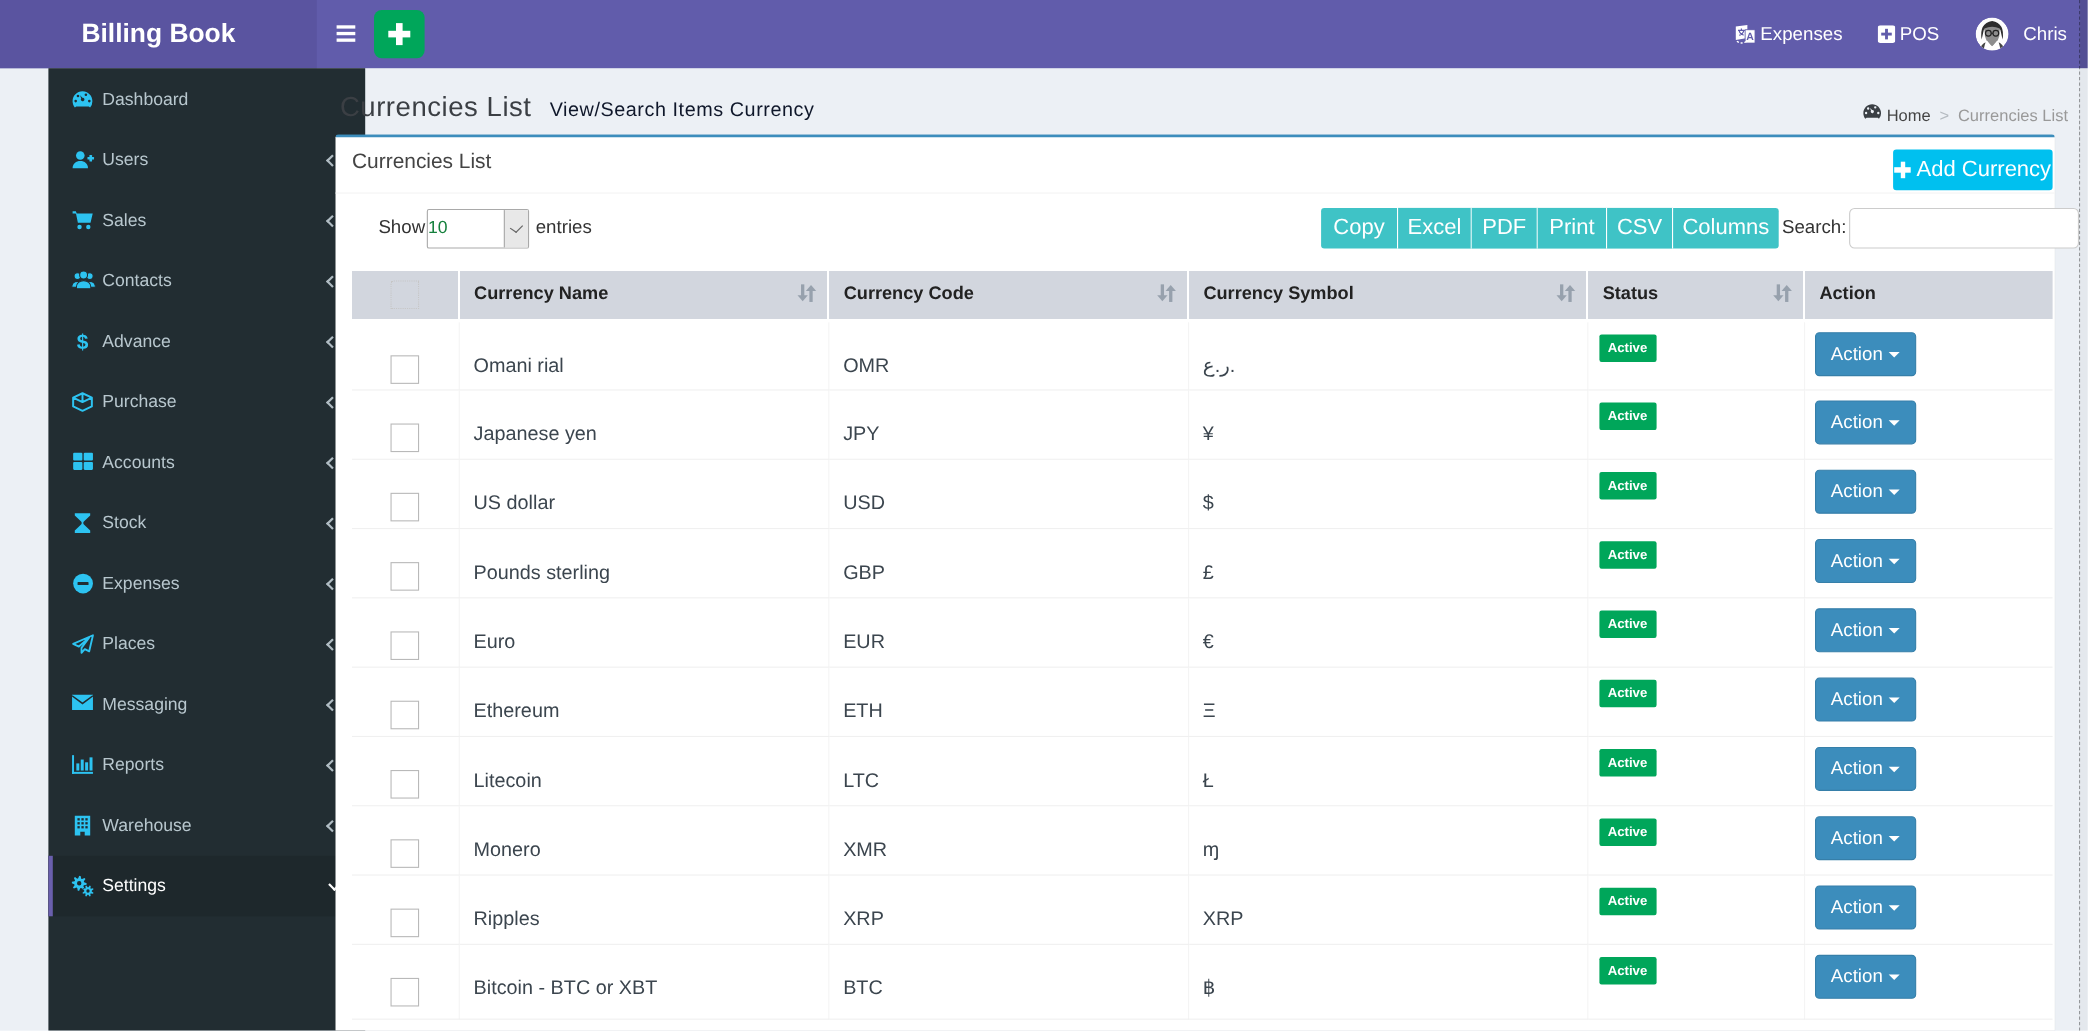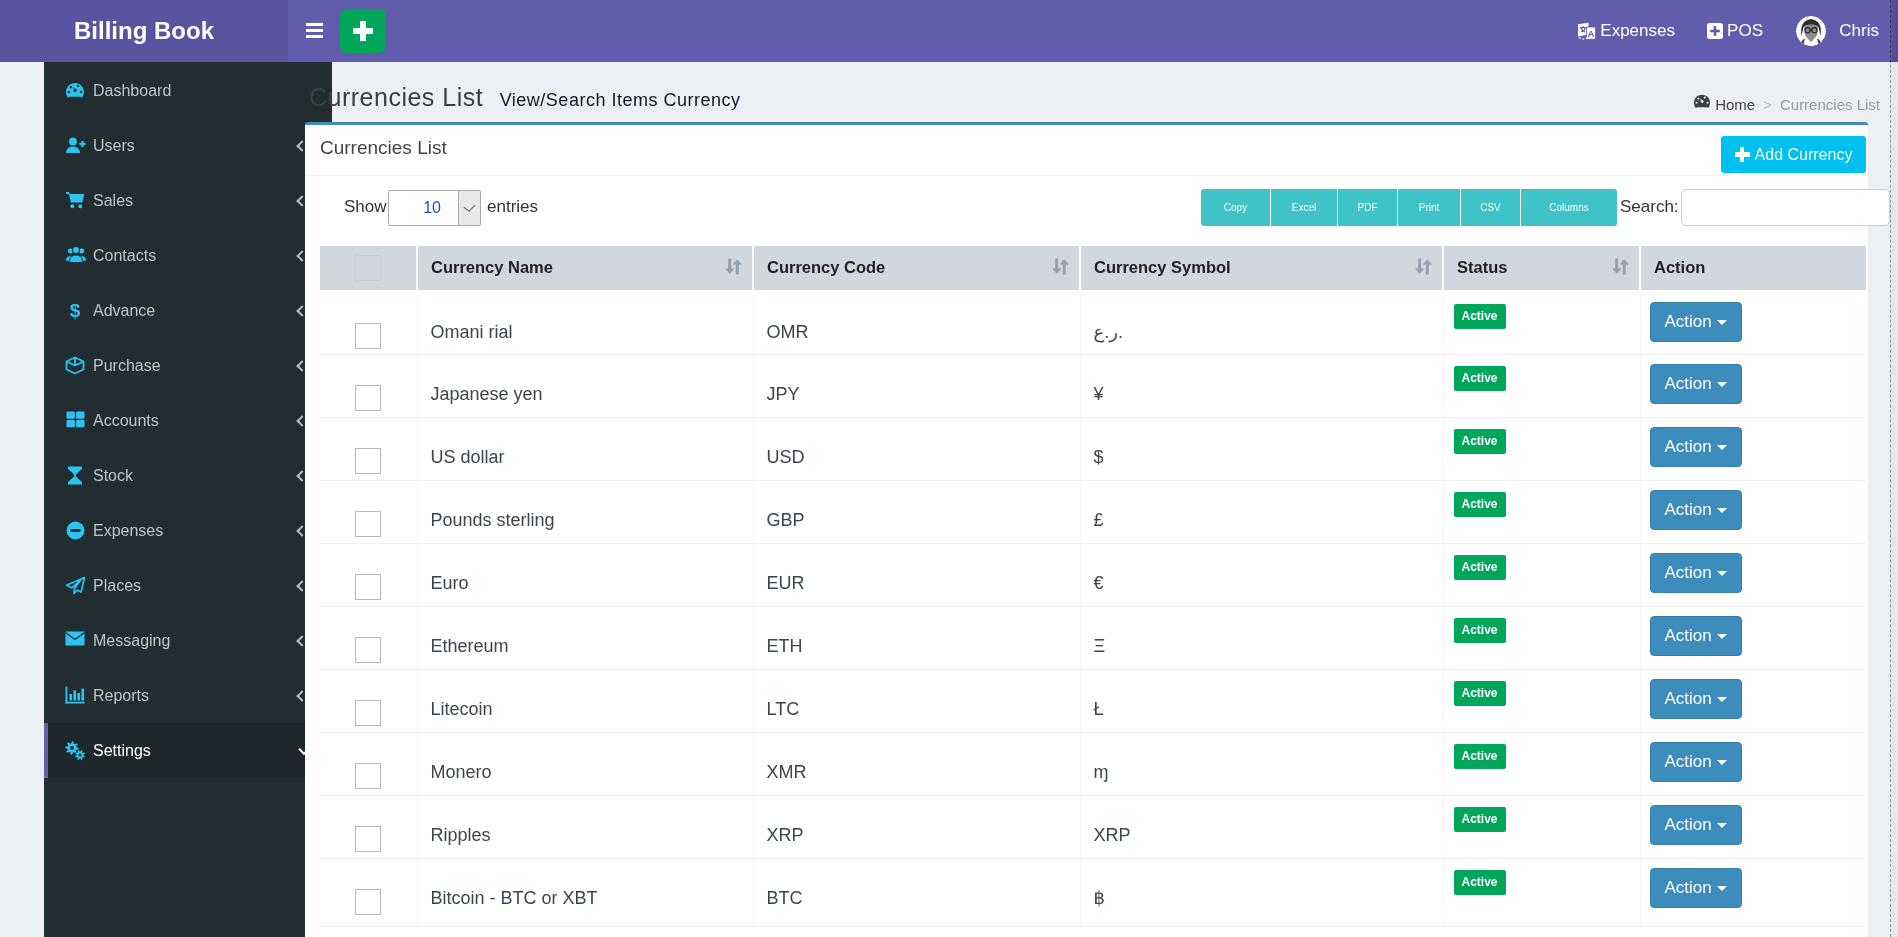--- a/index.html
+++ b/index.html
@@ -38,35 +38,35 @@
 h1.pagetitle small { font-size:18px; color:#0f172a; font-weight:400; margin-left:9px; }
 .breadcrumb { position:absolute; right:18px; top:31px; font-size:15px; color:#444; white-space:nowrap; }
 .breadcrumb .sep { color:#b5bbc1; margin:0 8px; }
 .breadcrumb .cur { color:#999; }
 
 .box { position:absolute; left:17px; top:60px; width:1563px; height:815px; background:#fff;
   border-top:3px solid #3c8dbc; border-radius:3px 3px 0 0; box-shadow:0 1px 1px rgba(0,0,0,0.1); }
 .box-header { position:relative; height:51px; border-bottom:1px solid #f4f4f4; }
 .box-title { position:absolute; left:15px; top:12px; font-size:19px; color:#444; }
 .btn-add { position:absolute; right:2px; top:11px; width:145px; height:37px; background:#00c0ef; border-radius:3px;
-  color:#fff; font-size:16px; text-align:center; line-height:37px; }
+  color:#fff; font-size:20px; text-align:center; line-height:37px; }
 .btn-add .pl { display:inline-block; position:relative; width:15px; height:15px; margin-right:5px; vertical-align:-2px; }
 .btn-add .pl:before { content:""; position:absolute; left:0; top:5.3px; width:15px; height:4.4px; background:#fff; }
 .btn-add .pl:after { content:""; position:absolute; left:5.3px; top:0; width:4.4px; height:15px; background:#fff; }
 
 .controls { position:relative; height:70px;margin-left:24px; }
 .lbl { position:absolute; font-size:17px; color:#333; }
 .sel { position:absolute; left:59px; top:14px; width:93px; height:36px; border:1px solid #a9a9a9; border-radius:2px; background:#fff; }
-.sel .val { position:absolute; left:0; top:0; width:52px; height:34px; text-align:right; line-height:34px; font-size:16px; color:#1d4ed8; }
+.sel .val { position:absolute; left:0; top:0; width:52px; height:34px; text-align:left; line-height:34px; font-size:16px; color:#15803d; }
 .sel .arr { position:absolute; right:0; top:0; width:22px; height:34px; background:#e8e8e8; border-left:1px solid #a9a9a9; }
 .sel .arr:before { content:""; position:absolute; left:6px; top:12px; width:8px; height:6px;
   border-left:1.6px solid #666; border-bottom:1.6px solid #666; transform:rotate(-45deg) skewX(10deg); }
 
 .dtb { position:absolute; left:872px; top:13px; height:37px; display:flex; }
-.dtb a { display:block; background:#3fc3c6; color:#fff; font-size:10px; line-height:37px; text-align:center;
+.dtb a { display:block; background:#3fc3c6; color:#fff; font-size:20px; line-height:37px; text-align:center;
   border-right:1px solid #fff; }
 .dtb a:first-child { border-radius:3px 0 0 3px; }
 .dtb a:last-child { border-radius:0 3px 3px 0; border-right:none; }
 .search-lbl { position:absolute; left:1291px; top:21px; font-size:17px; color:#333; }
 .search-inp { position:absolute; left:1352px; top:13px; width:209px; height:37px; border:1px solid #ccc; border-radius:5px; background:#fff; }
 
 
 table.dt { position:absolute; left:15px; top:121px; width:1546px; border-collapse:collapse; table-layout:fixed; }
 table.dt th { background:#d2d6de; height:45px; font-size:16.5px; color:#222; text-align:left;
   padding-left:13px; border-right:2px solid #fff; border-bottom:3px solid #fff; position:relative; }
@@ -254,20 +254,38 @@
             <g fill="#2dc3f1">
               <rect x="0.5" y="0.5" width="1.8" height="17"></rect>
               <rect x="0.5" y="15.7" width="19" height="1.8"></rect>
               <rect x="4.4" y="8" width="2.7" height="6.5"></rect>
               <rect x="8.4" y="4.5" width="2.7" height="10"></rect>
               <rect x="12.4" y="7" width="2.7" height="7.5"></rect>
               <rect x="16.4" y="2.5" width="2.7" height="12"></rect>
             </g>
           </svg></span>
         <span class="mt">Reports</span>
+        <span class="ch left"></span>
+      </li>
+<li>
+        <span class="mi"><svg width="16" height="19" viewBox="0 0 16 19">
+            <path fill="#2dc3f1" d="M1 .5h14v18H10v-3.4H6v3.4H1z"></path>
+            <g fill="#222d32">
+              <rect x="3.4" y="2.8" width="2.1" height="2.1"></rect>
+              <rect x="7" y="2.8" width="2.1" height="2.1"></rect>
+              <rect x="10.6" y="2.8" width="2.1" height="2.1"></rect>
+              <rect x="3.4" y="6.4" width="2.1" height="2.1"></rect>
+              <rect x="7" y="6.4" width="2.1" height="2.1"></rect>
+              <rect x="10.6" y="6.4" width="2.1" height="2.1"></rect>
+              <rect x="3.4" y="10" width="2.1" height="2.1"></rect>
+              <rect x="7" y="10" width="2.1" height="2.1"></rect>
+              <rect x="10.6" y="10" width="2.1" height="2.1"></rect>
+            </g>
+          </svg></span>
+        <span class="mt">Warehouse</span>
         <span class="ch left"></span>
       </li>
 <li class="active">
         <span class="mi"><svg width="21" height="20" viewBox="0 0 21 20">
             <path fill="#2dc3f1" fill-rule="evenodd" d="M13.8 7.0 L13.7 8.3 L11.2 8.8 L10.8 9.6 L11.8 11.8 L10.8 12.7 L8.8 11.2 L7.9 11.5 L7.0 13.8 L5.7 13.7 L5.2 11.2 L4.4 10.8 L2.2 11.8 L1.3 10.8 L2.8 8.8 L2.5 7.9 L0.2 7.0 L0.3 5.7 L2.8 5.2 L3.2 4.4 L2.2 2.2 L3.2 1.3 L5.2 2.8 L6.1 2.5 L7.0 0.2 L8.3 0.3 L8.8 2.8 L9.6 3.2 L11.8 2.2 L12.7 3.2 L11.2 5.2 L11.5 6.1 Z M9.0 7.0 A2.0 2.0 0 1 0 5.0 7.0 A2.0 2.0 0 1 0 9.0 7.0 Z M20.0 15.5 L19.6 16.5 L17.6 16.2 L17.1 16.6 L17.4 18.6 L16.5 19.0 L15.3 17.4 L14.6 17.4 L13.5 19.0 L12.5 18.6 L12.8 16.6 L12.4 16.1 L10.4 16.4 L10.0 15.5 L11.6 14.3 L11.6 13.6 L10.0 12.5 L10.4 11.5 L12.4 11.8 L12.9 11.4 L12.6 9.4 L13.5 9.0 L14.7 10.6 L15.4 10.6 L16.5 9.0 L17.5 9.4 L17.2 11.4 L17.6 11.9 L19.6 11.6 L20.0 12.5 L18.4 13.7 L18.4 14.4 Z M16.5 14.0 A1.5 1.5 0 1 0 13.5 14.0 A1.5 1.5 0 1 0 16.5 14.0 Z"></path>
           </svg></span>
         <span class="mt">Settings</span>
         <span class="ch"></span>
       </li>
 </ul>

